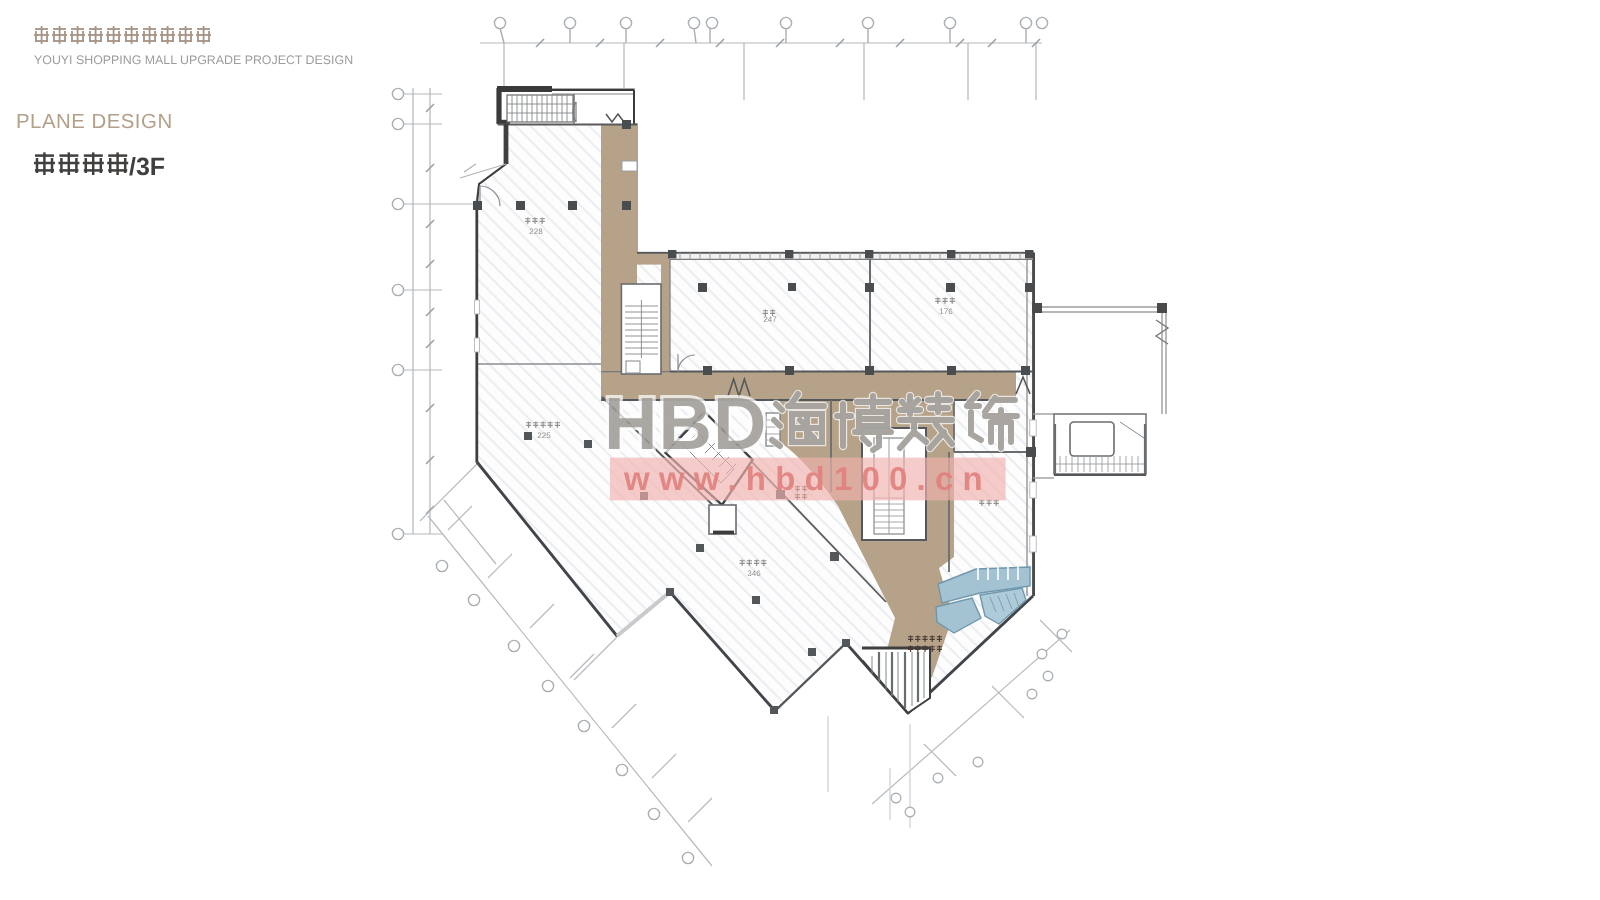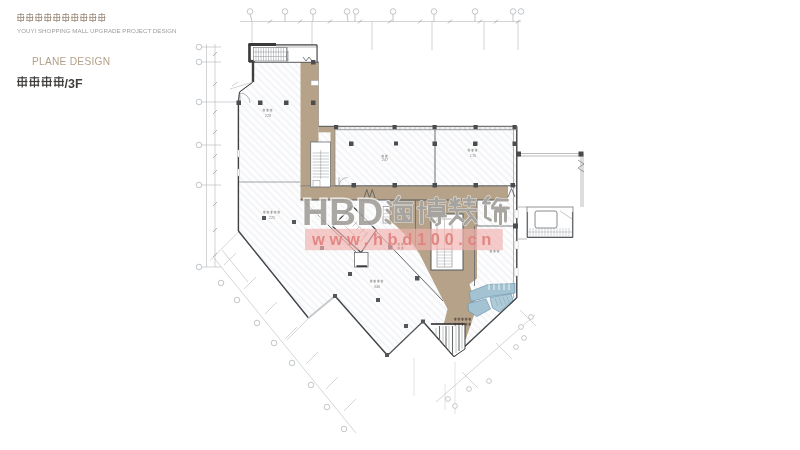--- a/index.html
+++ b/index.html
@@ -88,21 +88,21 @@
       <line x1="0" y1="4.5" x2="7.5" y2="4.5"></line>
       <line x1="0.5" y1="7.5" x2="7" y2="7.5"></line>
       <line x1="3.8" y1="0" x2="3.8" y2="9"></line>
       <line x1="1" y1="2.5" x2="1" y2="8"></line>
       <line x1="6.5" y1="2.5" x2="6.5" y2="8"></line>
     </g>
 </svg>
 
 <div class="abs" style="left:17px;top:27px;font-size:6.2px;letter-spacing:0px;color:#9d9d9b;">YOUYI SHOPPING MALL UPGRADE PROJECT DESIGN</div>
 
-<div class="abs" style="left:32px;top:56px;font-size:10.2px;letter-spacing:0.25px;color:#b3a08a;">PLANE DESIGN</div>
+<div class="abs" style="left:8px;top:56px;font-size:10.2px;letter-spacing:0.25px;color:#b3a08a;">PLANE DESIGN</div>
 
 <svg class="abs" style="left:0;top:0;" width="140" height="100" viewBox="0 0 140 100">
 <g transform="translate(17.0,76)" stroke="#413f3d" stroke-width="1.25" fill="none">
 <line x1="0.5" y1="1.8" x2="10" y2="1.8"></line>
       <line x1="0" y1="5.5" x2="10.5" y2="5.5"></line>
       <line x1="0.5" y1="9.2" x2="10" y2="9.2"></line>
       <line x1="5.2" y1="0.2" x2="5.2" y2="11.5"></line>
       <line x1="1.5" y1="3" x2="1.5" y2="10.5"></line>
       <line x1="9" y1="3" x2="9" y2="10.5"></line>
     </g>

